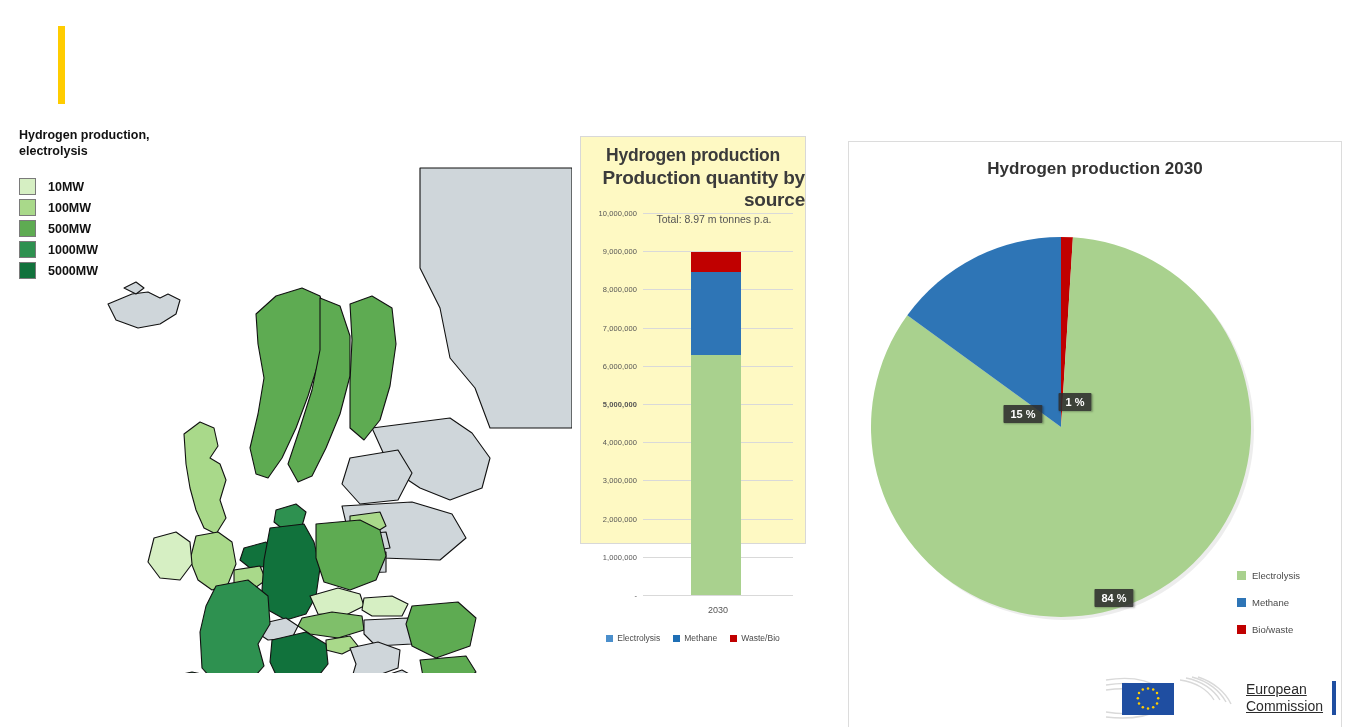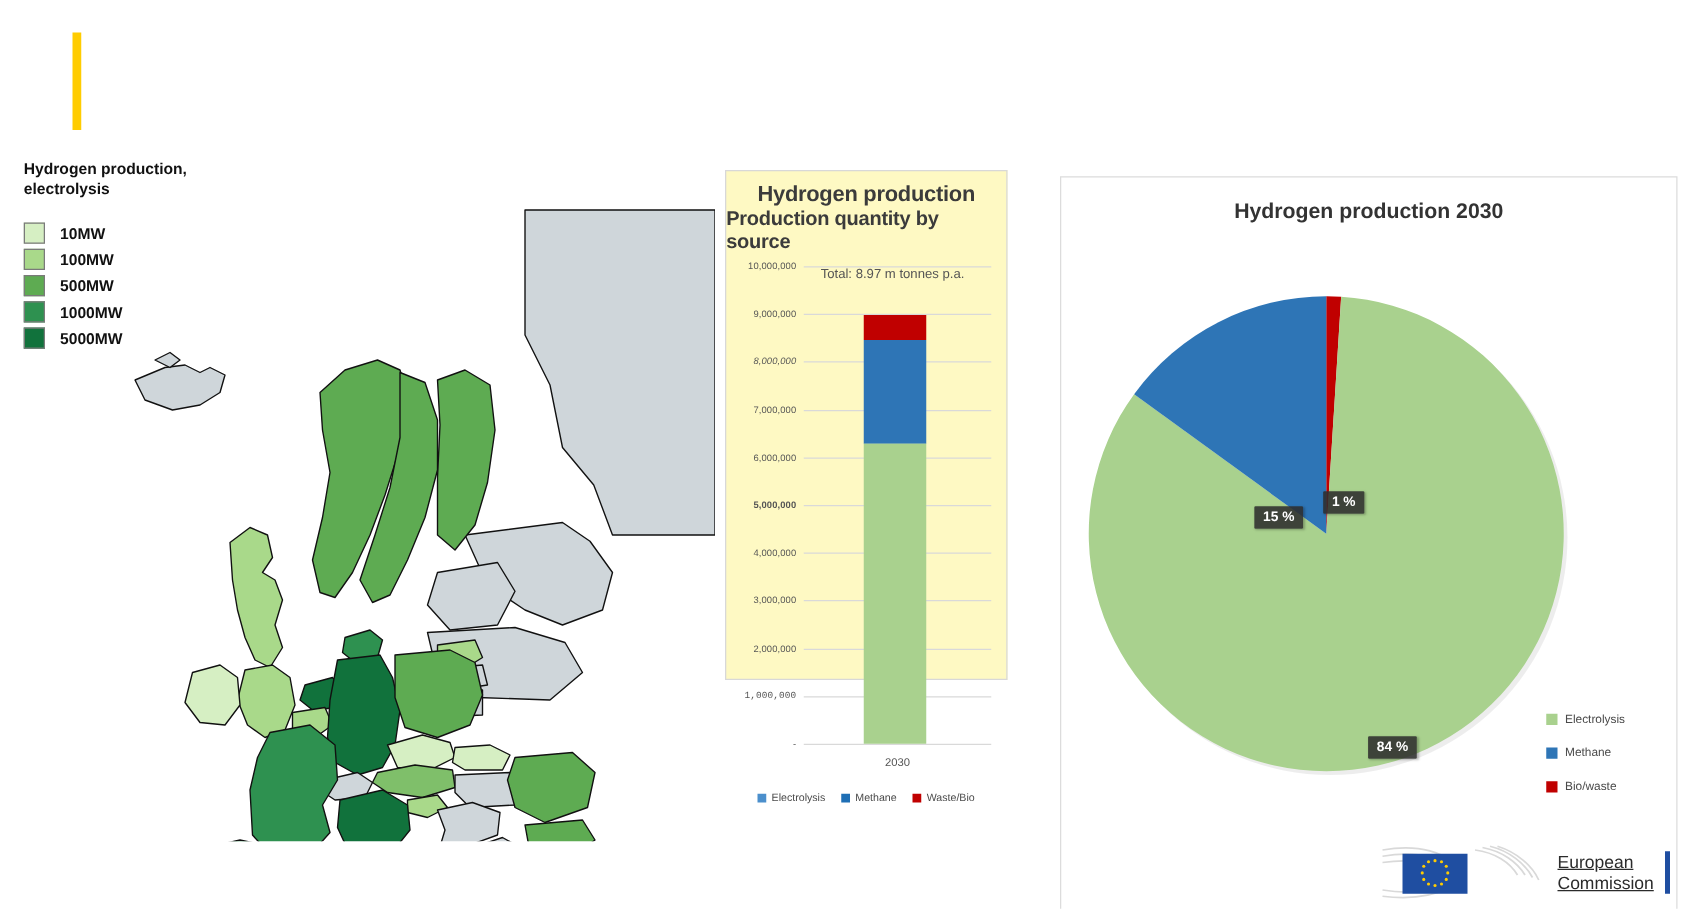--- a/index.html
+++ b/index.html
@@ -59,21 +59,21 @@
     width: 226px; height: 408px;
     background: #fef9c3;
     border: 1px solid #d8d8d8;
     box-sizing: border-box;
   }
   .bar-title {
     text-align: center; font-size: 17.5px; font-weight: bold;
     color: #3b3b3b; margin-top: 8px; letter-spacing: -0.2px;
   }
   .bar-subtitle {
-    text-align: left; font-size: 16px; font-weight: bold;
+    text-align: right; font-size: 19px; font-weight: bold;
     color: #3b3b3b; margin-top: 1px; letter-spacing: -0.2px;
   }
   .bar-plot {
     position: absolute; left: 0; top: 62px; right: 0; height: 400px;
   }
   .bar-gridline {
     position: absolute; left: 62px; right: 12px; height: 1px;
     background: #d9d9d9;
   }
   .bar-ytick {
@@ -280,28 +280,28 @@
         <div class="bar-gridline" style="top: 243.2px;"></div>
         <div class="bar-gridline" style="top: 205px;"></div>
         <div class="bar-gridline" style="top: 166.8px;"></div>
         <div class="bar-gridline" style="top: 128.6px;"></div>
         <div class="bar-gridline" style="top: 90.4px;"></div>
         <div class="bar-gridline" style="top: 52.2px;"></div>
         <div class="bar-gridline" style="top: 14px;"></div>
       </div>
     <div id="bar-ticks">
         <div class="bar-ytick" style="top: 396px;">-</div>
-        <div class="bar-ytick" style="top: 357.8px; font-family: Liberation Mono, monospace;">1,000,000</div>
+        <div class="bar-ytick" style="top: 357.8px;">1,000,000</div>
         <div class="bar-ytick" style="top: 319.6px;">2,000,000</div>
         <div class="bar-ytick" style="top: 281.4px;">3,000,000</div>
         <div class="bar-ytick" style="top: 243.2px;">4,000,000</div>
         <div class="bar-ytick" style="top: 205px; font-weight: bold;">5,000,000</div>
         <div class="bar-ytick" style="top: 166.8px;">6,000,000</div>
         <div class="bar-ytick" style="top: 128.6px; text-align: right;">7,000,000</div>
-        <div class="bar-ytick" style="top: 90.4px; font-style: italic;">8,000,000</div>
+        <div class="bar-ytick" style="top: 90.4px;">8,000,000</div>
         <div class="bar-ytick" style="top: 52.2px;">9,000,000</div>
         <div class="bar-ytick" style="top: 14px;">10,000,000</div>
       </div>
     <div class="bar-stack" id="bar-stack" style="height: 342.654px; bottom: 4px;">
         <div class="bar-seg" style="background: rgb(192, 0, 0); height: 5.7971%;"></div>
         <div class="bar-seg" style="background: rgb(46, 117, 182); height: 24.3032%;"></div>
         <div class="bar-seg" style="background: rgb(169, 209, 142); height: 69.8997%;"></div>
       </div>
   </div>
 

